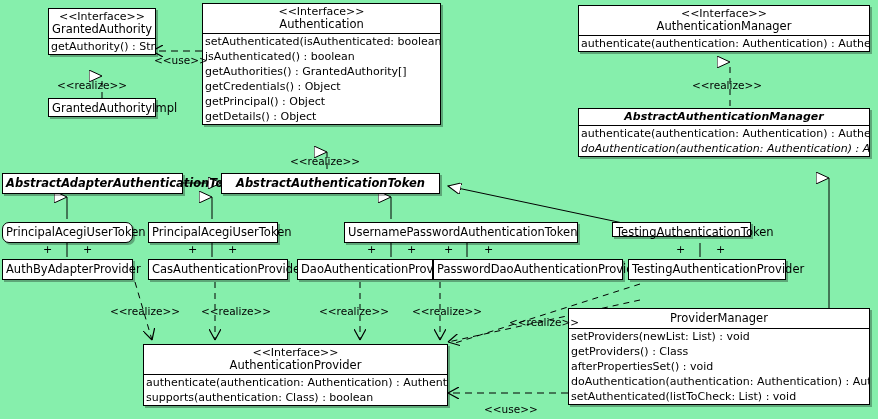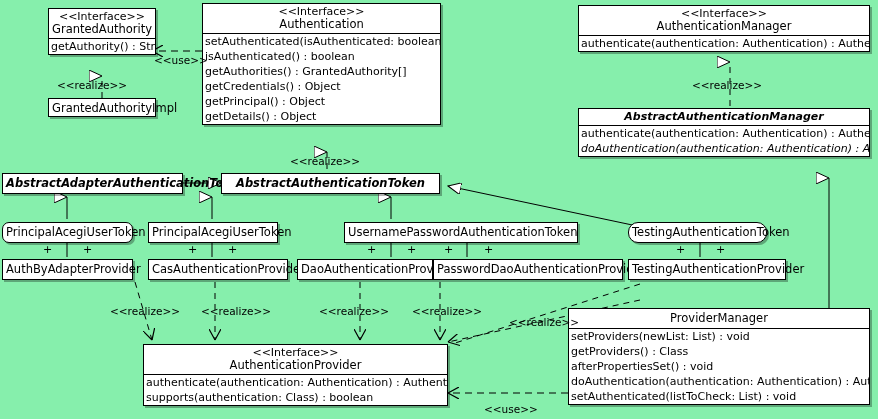--- a/index.html
+++ b/index.html
@@ -236,21 +236,21 @@
   </div>
 
   <div class="uml simple" style="left:148px; top:222px; width:130px; height:21px;">
     <span class="cname">PrincipalAcegiUserToken</span>
   </div>
 
   <div class="uml simple" style="left:344px; top:222px; width:234px; height:21px;">
     <span class="cname">UsernamePasswordAuthenticationToken</span>
   </div>
 
-  <div class="uml simple" style="left:628px; top:222px; width:139px; height:21px;border-radius:10px;">
+  <div class="uml simple" style="left:612px; top:222px; width:139px; height:15px;">
     <span class="cname">TestingAuthenticationToken</span>
   </div>
 
   <div class="uml simple" style="left:2px; top:259px; width:131px; height:21px;">
     <span class="cname">AuthByAdapterProvider</span>
   </div>
 
   <div class="uml simple" style="left:148px; top:259px; width:140px; height:21px;">
     <span class="cname">CasAuthenticationProvider</span>
   </div>

